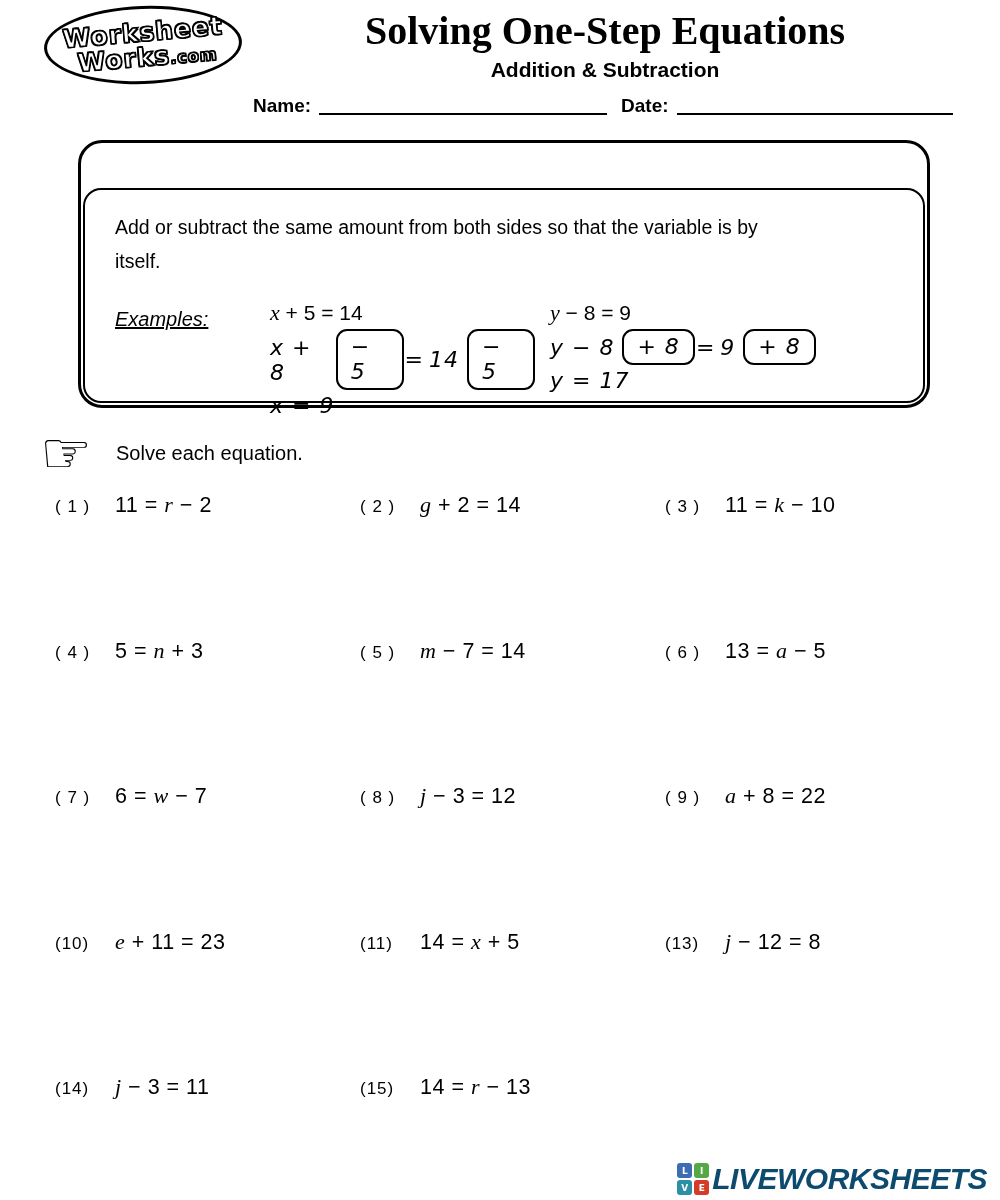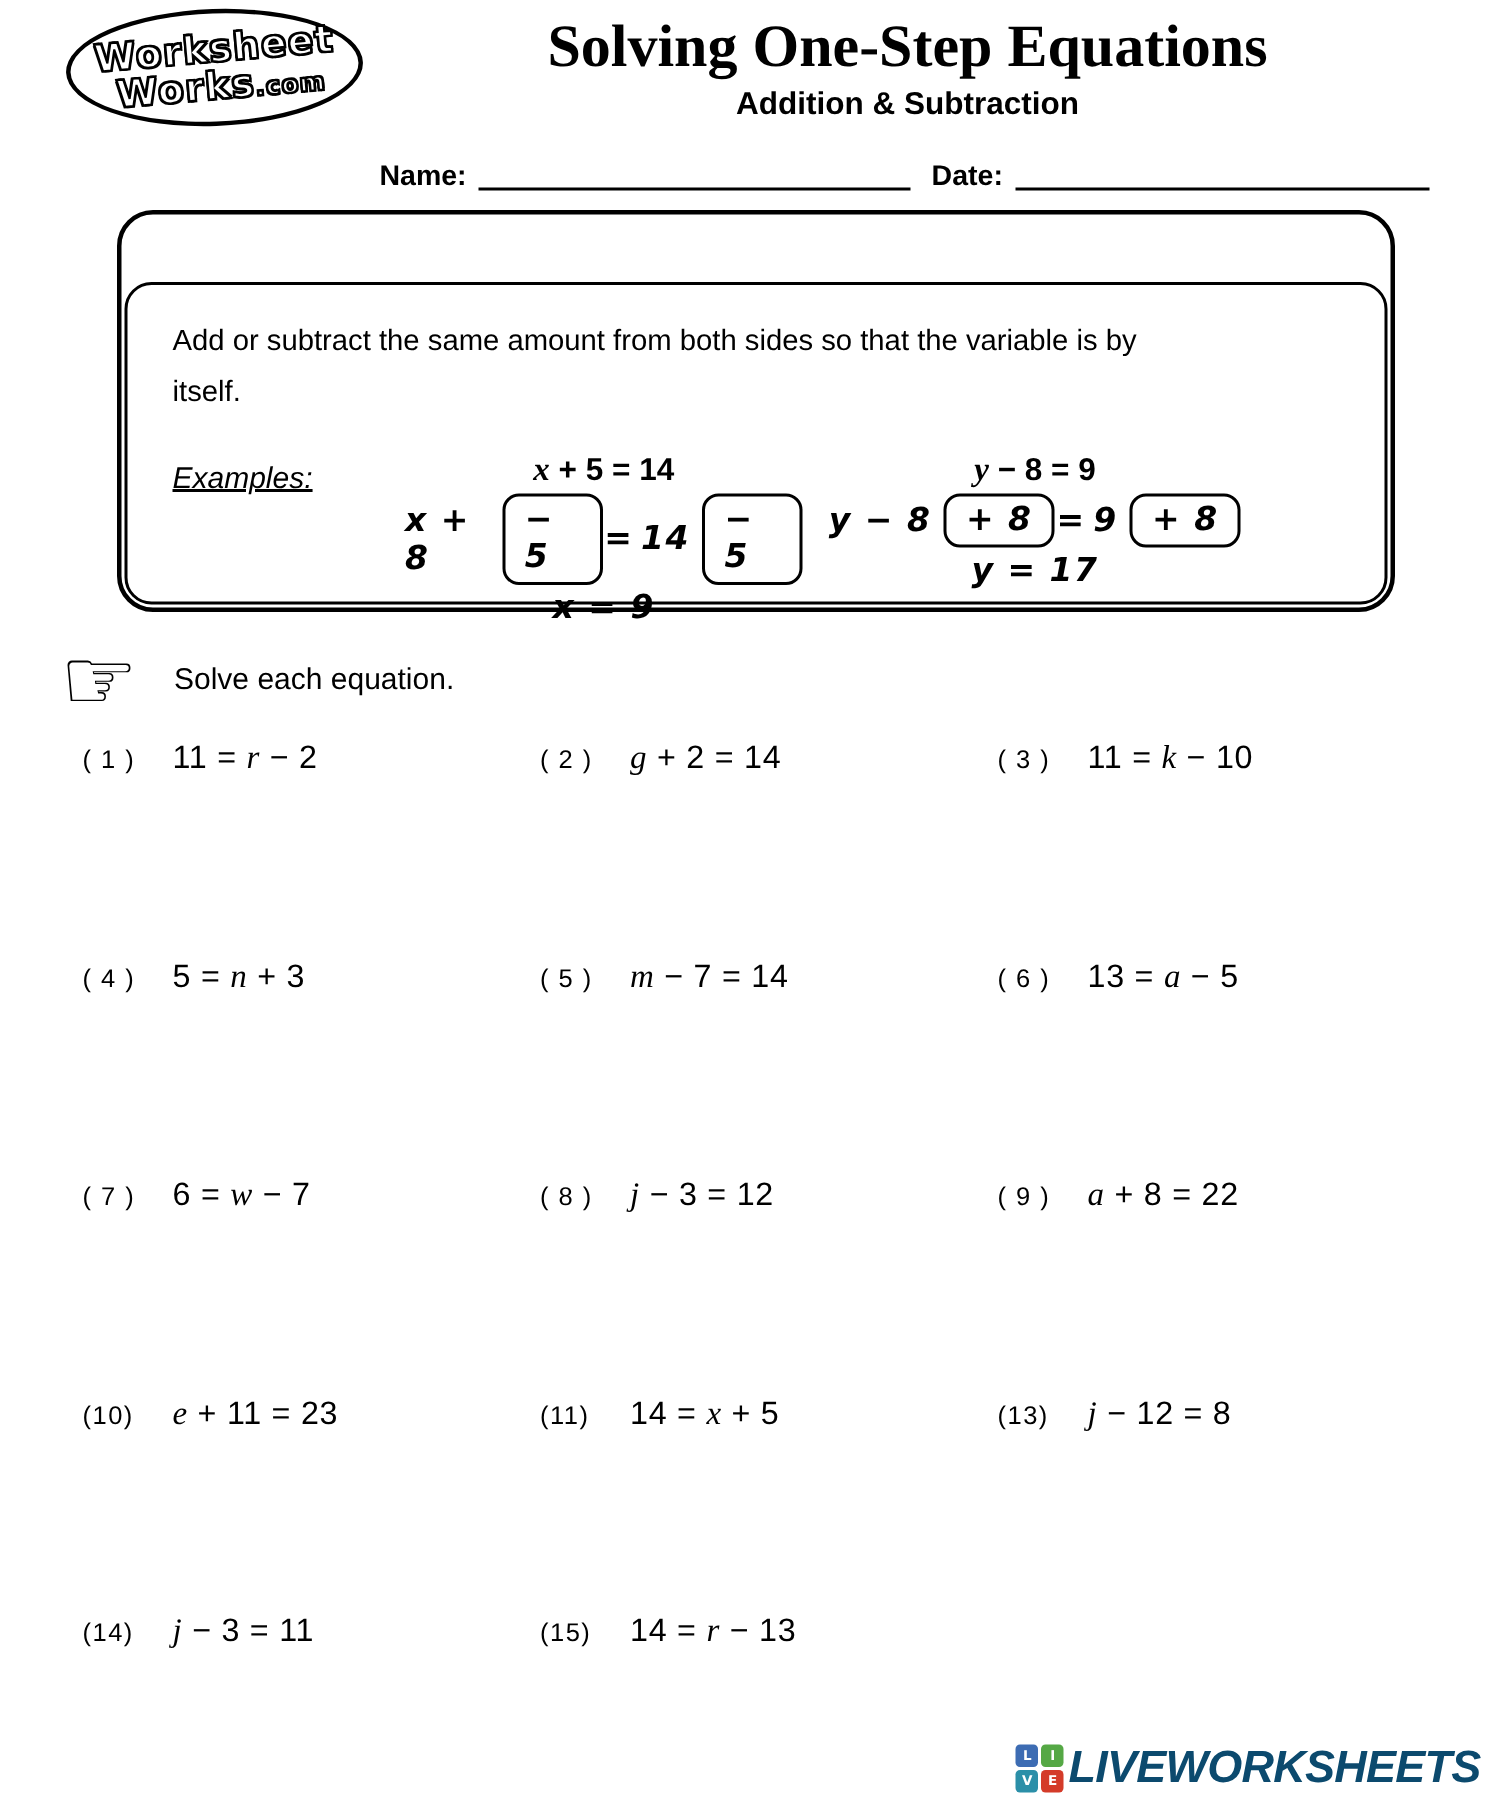--- a/index.html
+++ b/index.html
@@ -38,21 +38,21 @@
     position: absolute; left: 250px; top: 10px; width: 710px;
     text-align: center;
   }
   .page-title {
     font-family: "Liberation Serif", serif;
     font-weight: 700; font-size: 40px; line-height: 1.05;
   }
   .page-subtitle { font-size: 21px; font-weight: 700; margin-top: 6px; }
 
   .name-date {
-    position: absolute; left: 253px; top: 105px; width: 710px;
+    position: absolute; left: 253px; top: 93px; width: 710px;
     display: flex; align-items: flex-end; font-size: 19px; font-weight: 700;
   }
   .blank-line { border-bottom: 2px solid #000; height: 22px; }
   .name-line { width: 288px; margin: 0 14px 2px 8px; }
   .date-line { width: 276px; margin: 0 0 2px 8px; }
 
   
   .box-outer {
     position: absolute; left: 78px; top: 140px;
     width: 852px; height: 268px;
@@ -66,23 +66,22 @@
     padding: 20px 60px 0 30px;
     font-size: 19.5px; line-height: 34px;
     white-space: pre-line;
   }
   .examples-heading {
     position: absolute; left: 30px; top: 118px;
     font-size: 20px; font-style: italic; text-decoration: underline;
   }
   .ex-col {
     position: absolute; top: 110px;
-    display: flex; flex-direction: column; align-items: center;
+    display: flex; flex-direction: column; align-items: flex-start;
     gap: 3px;
-    font-weight: bold;
   }
   .ex-left { left: 185px; width: 265px; }
   .ex-right { left: 465px; width: 280px; }
   .ex-line1 { font-size: 21px; }
   .ex-line1 .var, .eq-body .var {
     font-family: "Liberation Serif", serif; font-style: italic; font-size: 22px;
   }
   .hand {
     font-family: "DejaVu Sans", sans-serif; font-style: italic;
     font-size: 22px; letter-spacing: 1px;

